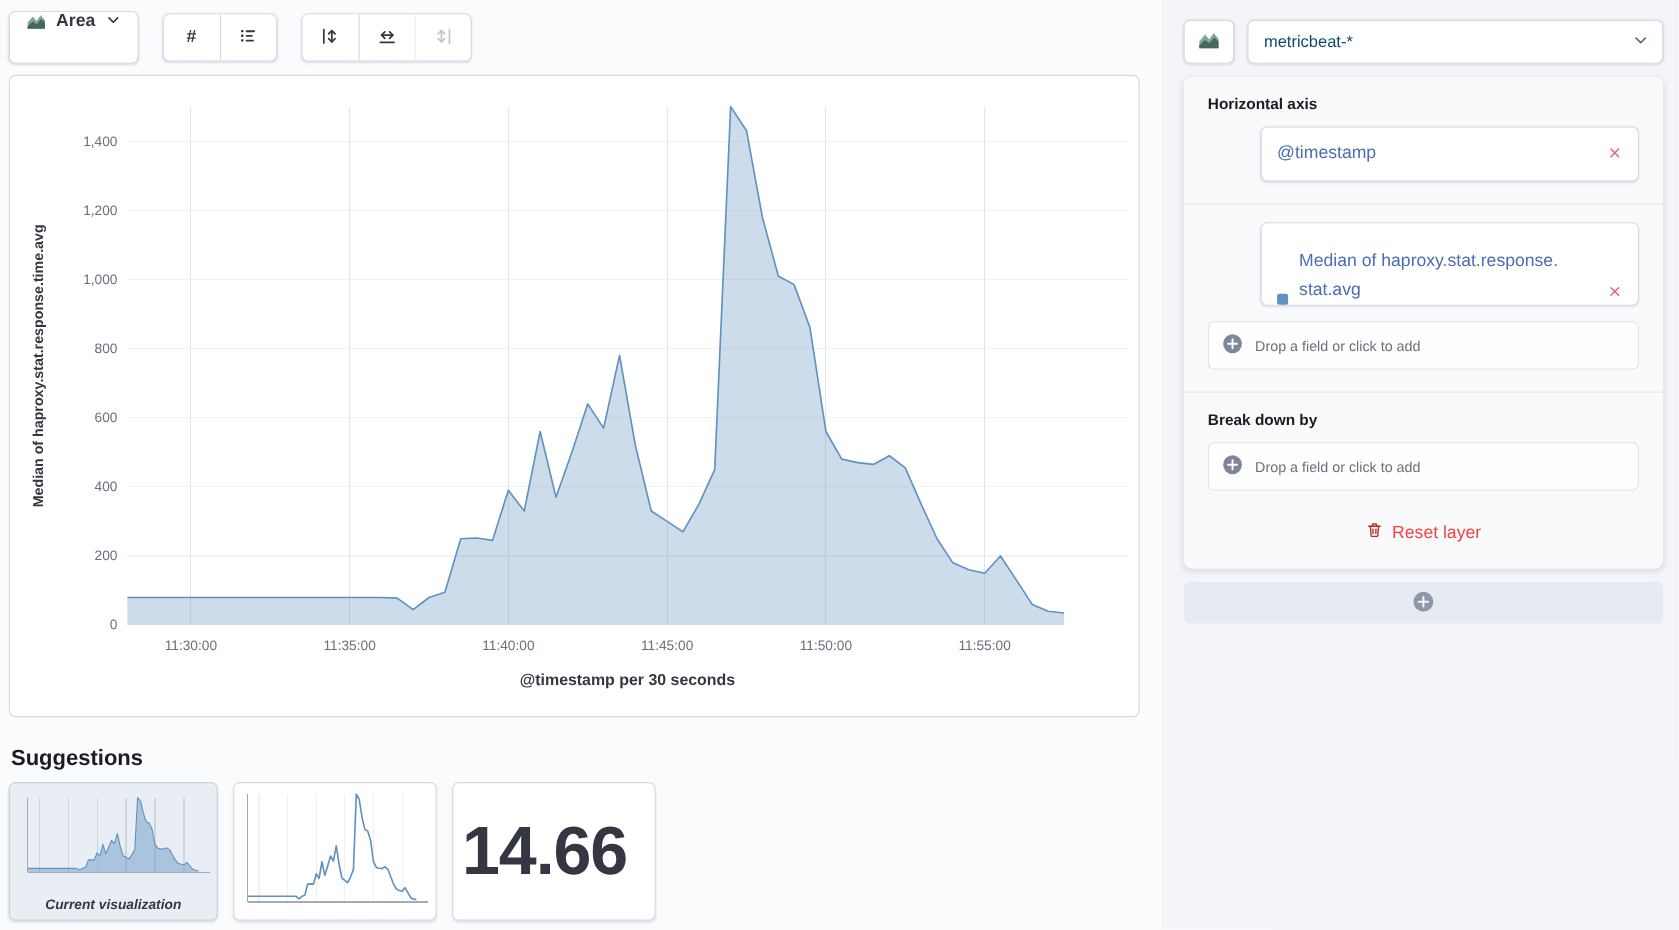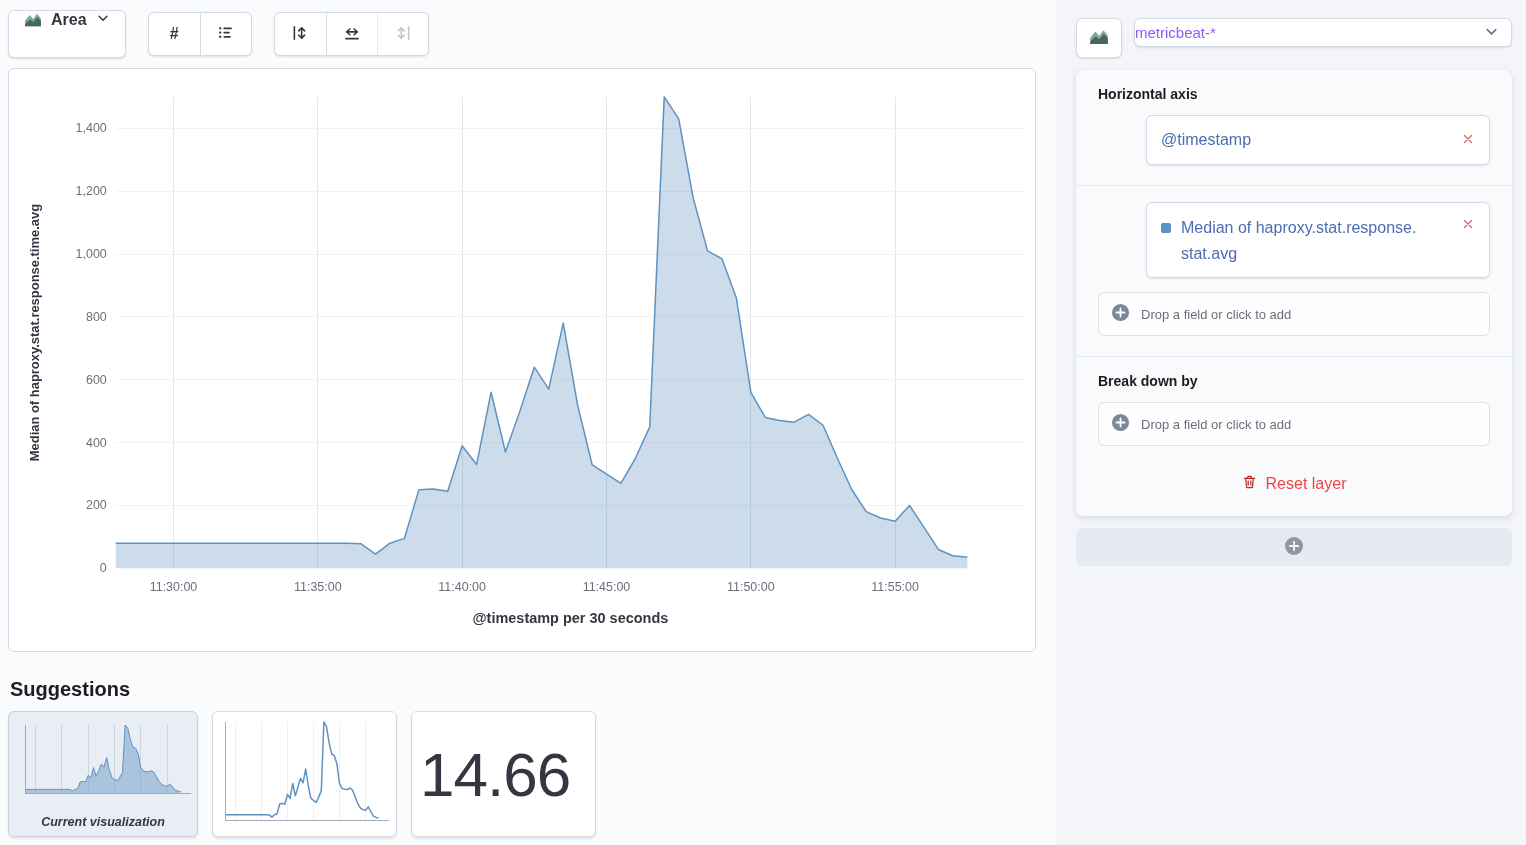--- a/index.html
+++ b/index.html
@@ -46,49 +46,49 @@
     box-shadow:0 2px 2px rgba(152,162,179,.25); cursor:pointer;
   }
   .suggestion-card.current { width:190px; background:#e9edf4; border-color:#c7d1df; }
   .suggestion-card.current svg { margin:5px 0 0 1px; }
   .current-label {
     position:absolute; left:0; right:0; bottom:7px; text-align:center;
     font-size:12.5px; font-weight:700; color:#343741;font-style:italic;
   }
   .metric-value {
     position:absolute; top:50%; left:8px; transform:translateY(-50%);
-    font-size:62px; font-weight:400; letter-spacing:-1px; color:#343741; white-space:nowrap;text-align:center;
+    font-size:62px; font-weight:700; letter-spacing:-1px; color:#343741; white-space:nowrap;text-align:center;
   }
 
   
   .sidebar { width:470px; background:#f3f5f9; padding:18px 14px 0 20px; }
   .sidebar-top { display:flex; gap:12px; }
   .icon-btn {
     width:46px; height:40px; background:#fff; border:1px solid #d3dae6; border-radius:6px;
     display:flex; align-items:center; justify-content:center; cursor:pointer;
     box-shadow:0 1px 2px rgba(152,162,179,.3); flex:0 0 auto;
   }
   .index-select {
-    flex:1; height:29px; background:#fff; border:1px solid #d3dae6; border-radius:6px;
-    display:flex; align-items:center; justify-content:space-between; padding:0 12px 0 0;
-    font-size:15px; color:#8b5cf6; cursor:pointer; box-shadow:0 1px 2px rgba(152,162,179,.3);
+    flex:1; height:40px; background:#fff; border:1px solid #d3dae6; border-radius:6px;
+    display:flex; align-items:center; justify-content:space-between; padding:0 12px 0 14px;
+    font-size:15px; color:#0c4a6e; cursor:pointer; box-shadow:0 1px 2px rgba(152,162,179,.3);
   }
   .layer-panel {
     margin-top:12px; background:#f9fafc; border-radius:8px;
     box-shadow:0 2px 6px rgba(104,112,125,.22);
   }
   .layer-section { padding:16px 22px 20px; }
   .layer-section + .layer-section { border-top:1px solid #e3e7ee; }
   .section-title { font-size:14px; font-weight:700; color:#1a1c21; margin:0 0 13px; }
   .dim-row {
     display:flex; align-items:center; gap:10px; background:#fff;
     border:1px solid #d3dae6; border-radius:6px; min-height:50px;
     padding:0 12px 0 14px; cursor:pointer; box-shadow:0 1px 2px rgba(152,162,179,.3);margin-left:48px;
   }
-  .dim-row.tall { align-items:flex-start; min-height:76px; padding-top:12px; }
+  .dim-row.tall { align-items:flex-end; min-height:76px; padding-top:12px; }
   .dim-label { flex:1; font-size:16px; color:#4a6db3; line-height:26px; }
   .dim-label span { display:block; }
   .series-swatch { width:10px; height:10px; border-radius:2px; background:#6092C0; margin-top:8px; flex:0 0 auto; }
   .remove-btn { background:none; border:none; padding:2px; cursor:pointer; display:flex; align-items:center; }
   .drop-row {
     display:flex; align-items:center; gap:11px; height:44px; margin-top:2px;
     background:rgba(255,255,255,.75); border:1px solid #dde2ea; border-radius:6px;
     padding:0 12px; font-size:13px; color:#69707d; cursor:pointer;
   }
   .dim-row + .drop-row { margin-top:14px; }

